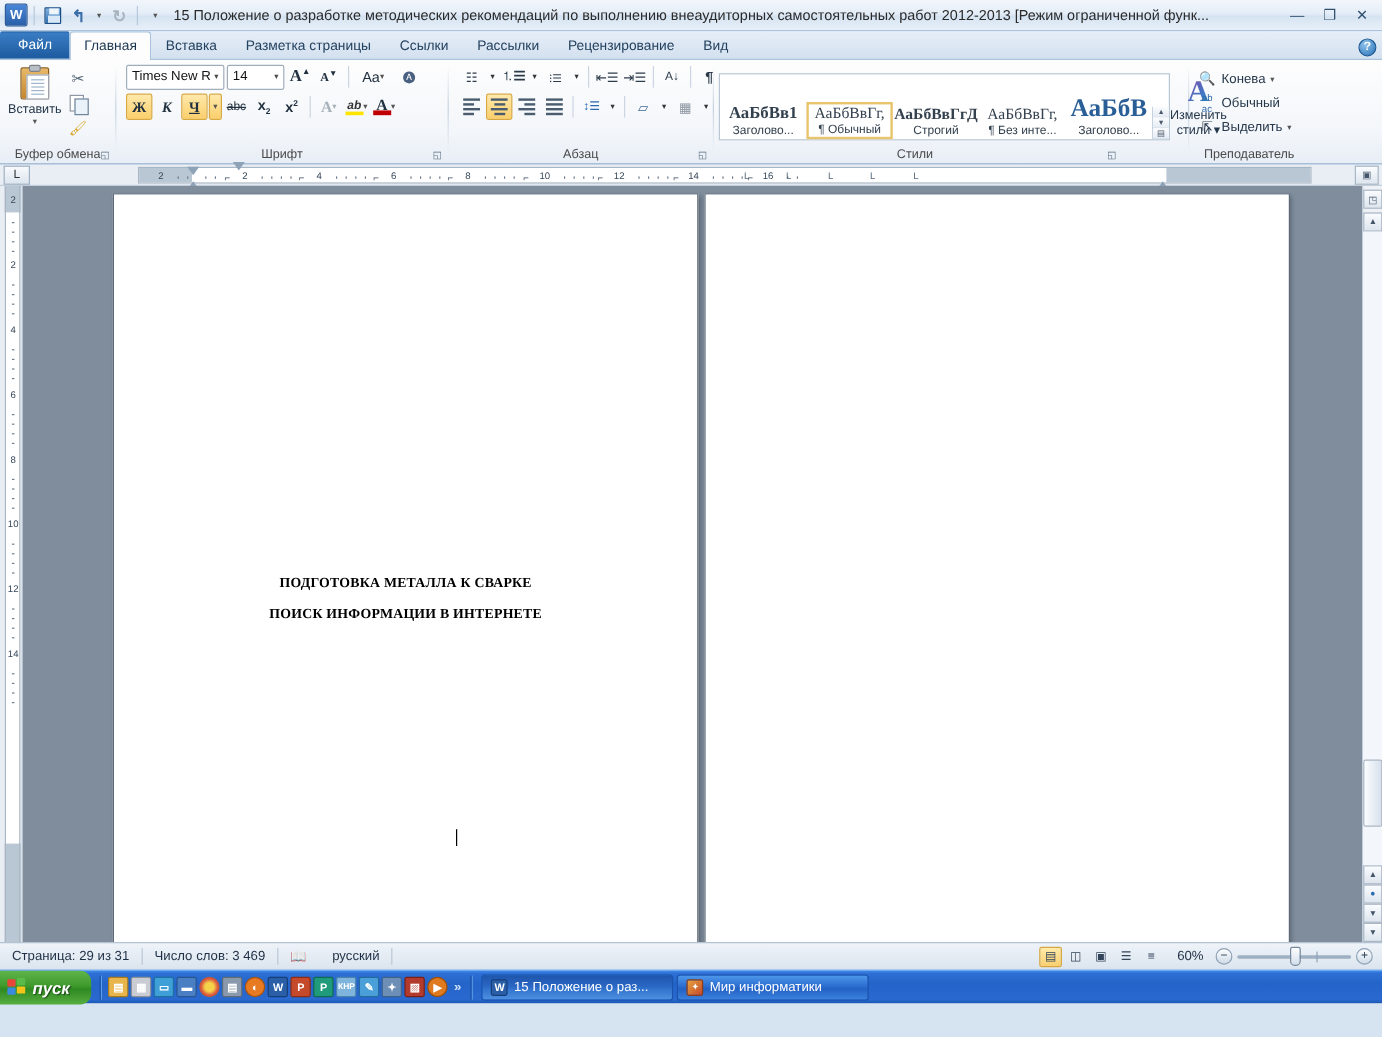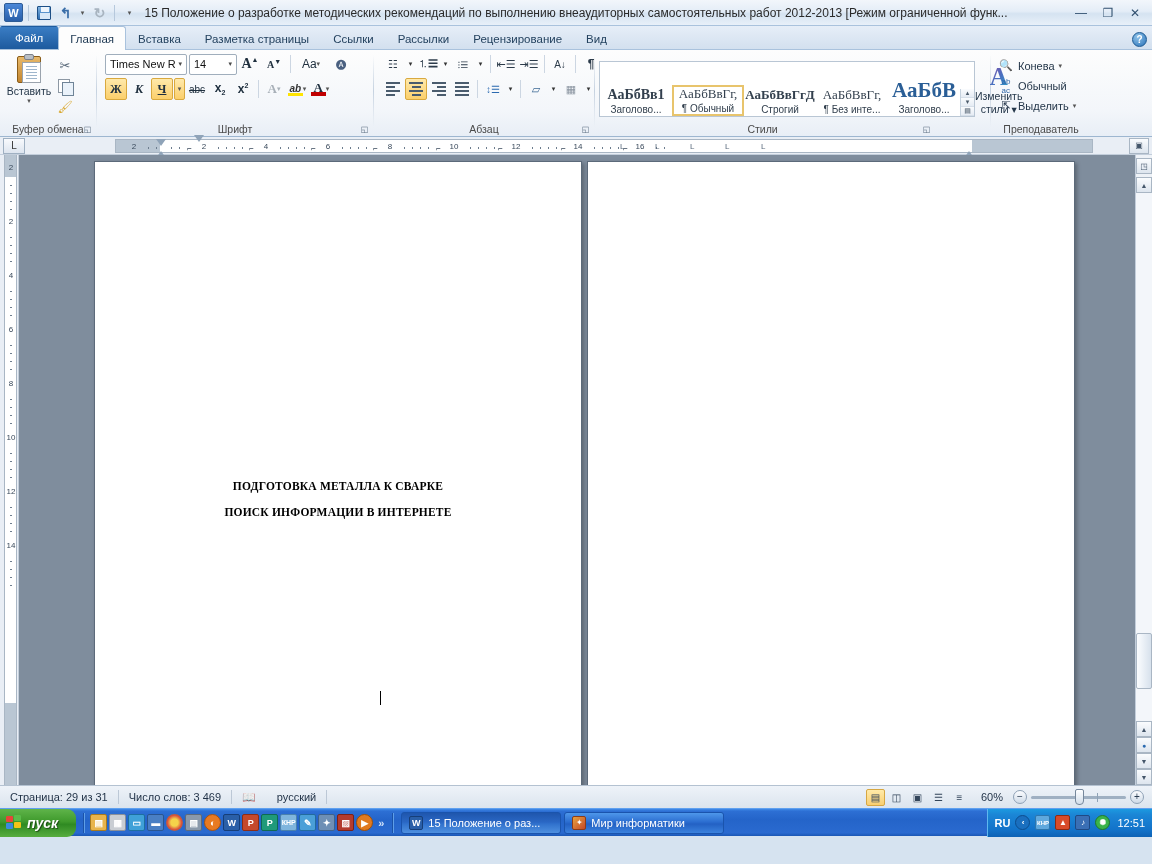--- a/index.html
+++ b/index.html
@@ -799,22 +799,13 @@
     <div class="taskitem act">
       <span style="width:14px;height:14px;background:#2a5fa8;border:1px solid #163e78;display:flex;align-items:center;justify-content:center;font-size:9px;font-weight:bold;border-radius:2px">W</span>
       <span>15 Положение о раз...</span>
     </div>
     <div class="taskitem">
       <span style="width:14px;height:14px;background:linear-gradient(135deg,#e8a33d,#c4482a);border:1px solid #8c3c18;display:flex;align-items:center;justify-content:center;font-size:8px;border-radius:2px">✦</span>
       <span>Мир информатики</span>
     </div>
   </div>
 
-  <div class="tray">
-    <span style="font-weight:bold">RU</span>
-    <span class="trayico" style="background:#1a6fbf;border-radius:50%;border:1px solid #0d4e8f">‹</span>
-    <span class="trayico" style="background:#5fa8dd;border:1px solid #2d76ad;font-size:6px">КНР</span>
-    <span class="trayico" style="background:#d84b2a;border:1px solid #8f2a12">▲</span>
-    <span class="trayico" style="background:#3a6fb5;border:1px solid #1f4a85">♪</span>
-    <span class="trayico" style="background:#3ab34a;border:1px solid #1f7a2a;border-radius:50%">✺</span>
-    <span style="margin-left:2px">12:51</span>
-  </div>
 </div>
 
 </body></html>

